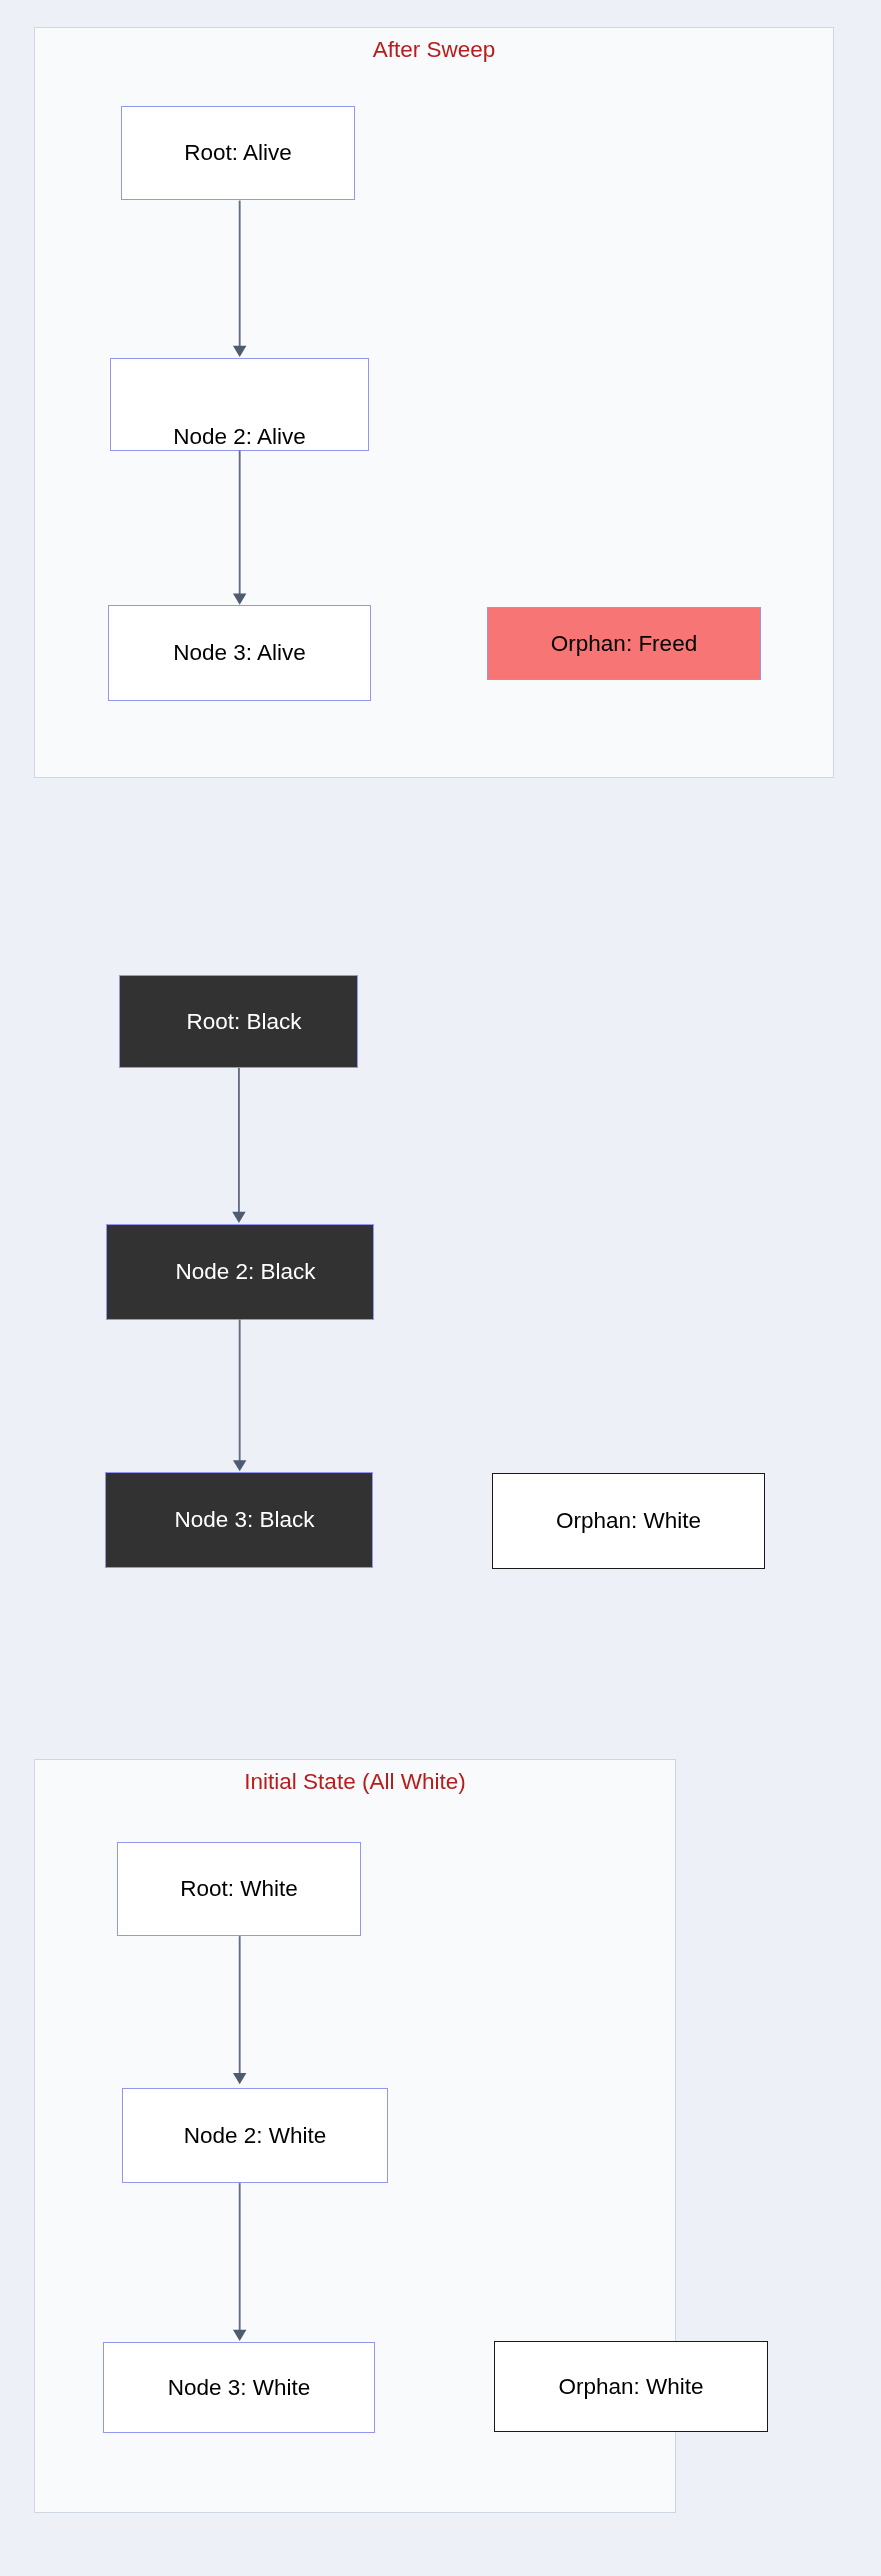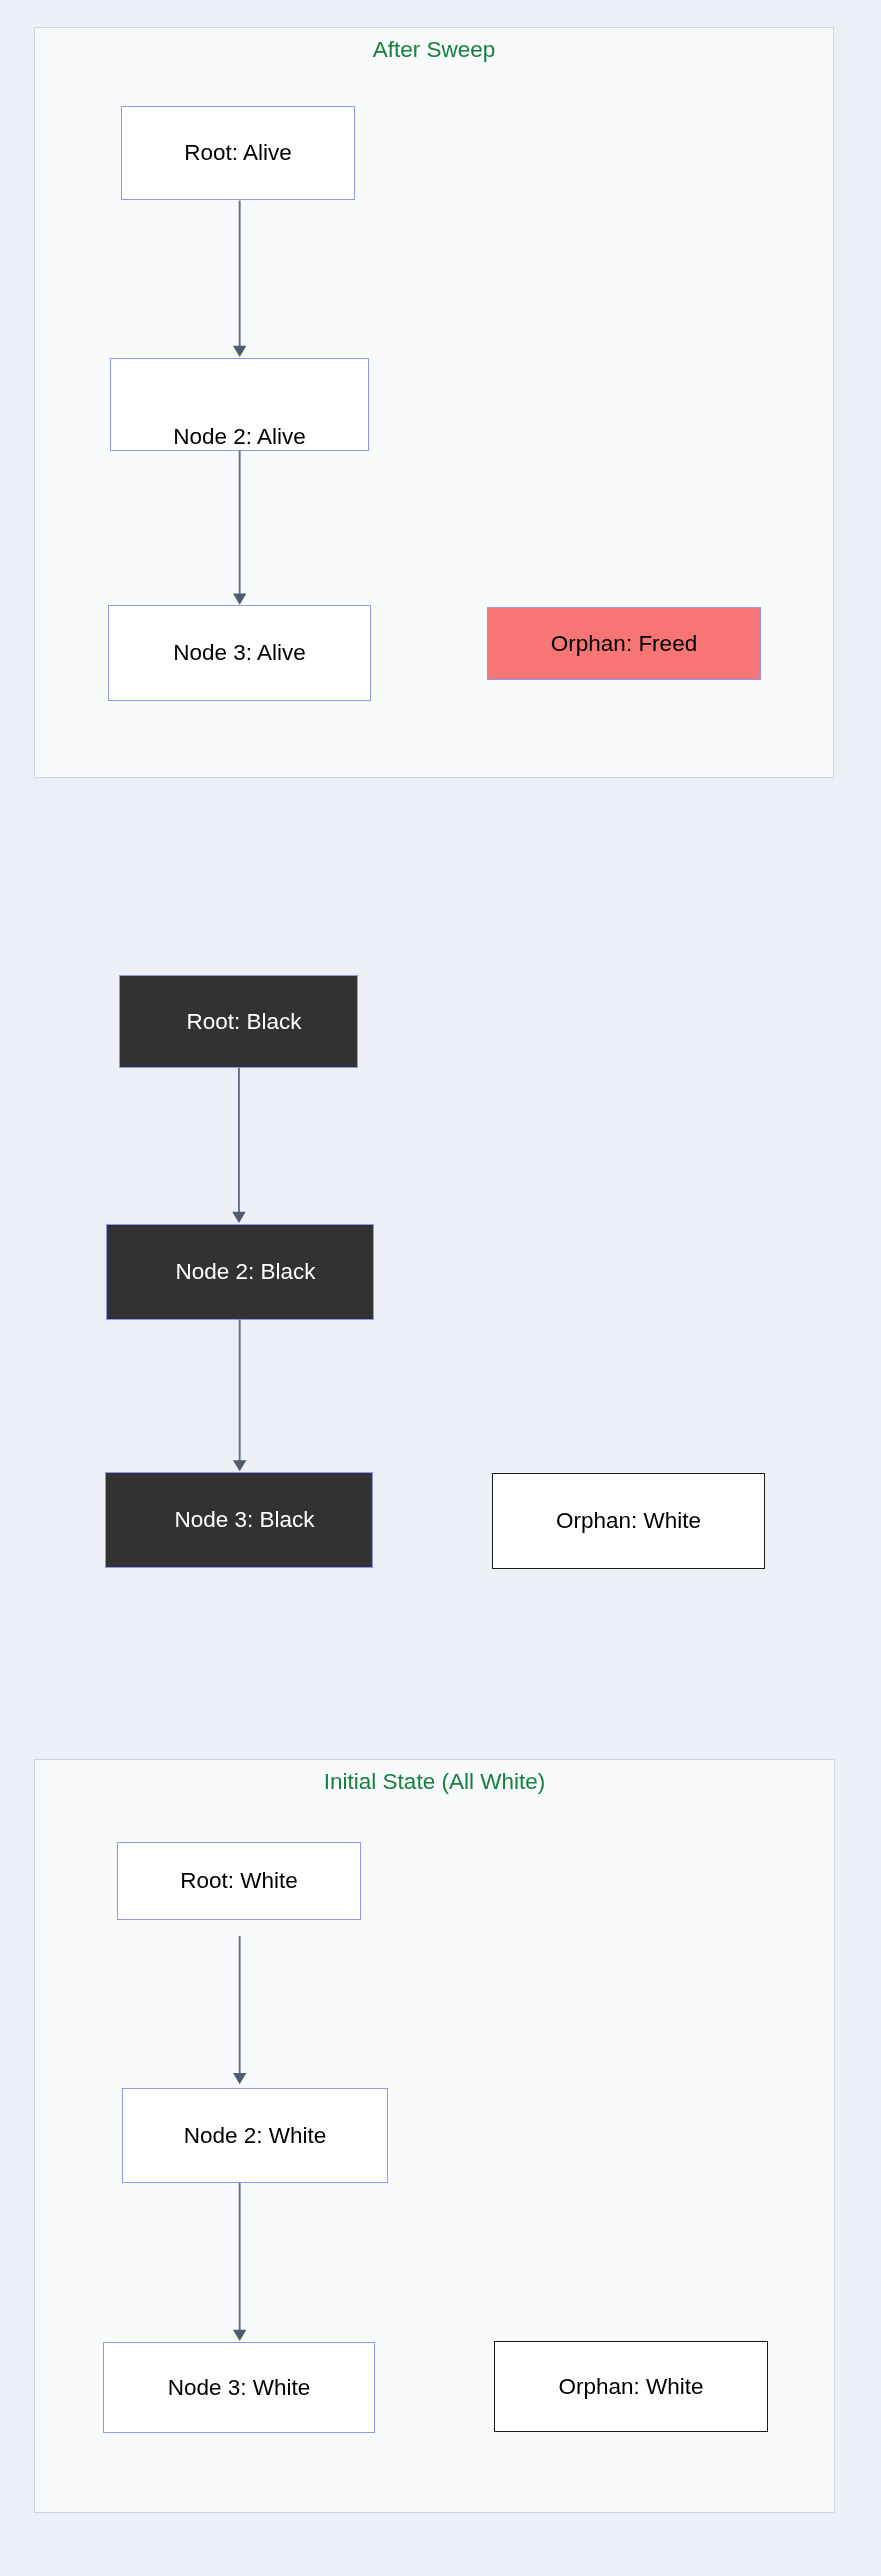--- a/index.html
+++ b/index.html
@@ -14,21 +14,21 @@
     position: absolute;
     background: #f8fafc;
     border: 1.5px solid #cdd7e3;
   }
   .panel-title {
     position: absolute;
     top: 9px; left: 0; right: 0;
     text-align: center;
     font-size: 22.5px;
     font-weight: 400;
-    color: #15803d;
+    color: #b91c1c;
   }
 
   .node {
     position: absolute;
     display: flex;
     align-items: center;
     justify-content: center;
     font-size: 22.5px;
     color: #000000;
     background: #ffffff;
@@ -51,21 +51,21 @@
 </head>
 <body>
 
 <div class="page">
 
   <section class="panel" style="left:34px; top:27px; width:800px; height:751px;">
     <h2 class="panel-title">After Sweep</h2>
   </section>
 
 
-  <section class="panel" style="left:34px; top:1759px; width:801px; height:754px;">
+  <section class="panel" style="left:34px; top:1759px; width:642px; height:754px;">
     <h2 class="panel-title">Initial State (All White)</h2>
   </section>
 
   <div class="node" style="left:121px; top:106px; width:234px; height:94px;">
     <span>Root: Alive</span>
   </div>
   <div class="node" style="left:110px; top:358px; width:259px; height:93px;align-items:flex-end;">
     <span>Node 2: Alive</span>
   </div>
   <div class="node" style="left:108px; top:605px; width:263px; height:96px;">
@@ -81,21 +81,21 @@
   <div class="node node--dark" style="left:106px; top:1224px; width:268px; height:96px;">
     <span>Node 2: Black</span>
   </div>
   <div class="node node--dark" style="left:105px; top:1472px; width:268px; height:96px;">
     <span>Node 3: Black</span>
   </div>
   <div class="node node--orphan-white" style="left:492px; top:1473px; width:273px; height:96px;">
     <span>Orphan: White</span>
   </div>
 
-  <div class="node" style="left:117px; top:1842px; width:244px; height:78px;">
+  <div class="node" style="left:117px; top:1842px; width:244px; height:94px;">
     <span>Root: White</span>
   </div>
   <div class="node" style="left:122px; top:2088px; width:266px; height:95px;justify-content:center;">
     <span>Node 2: White</span>
   </div>
   <div class="node" style="left:103px; top:2342px; width:272px; height:91px;">
     <span>Node 3: White</span>
   </div>
   <div class="node node--orphan-white" style="left:494px; top:2341px; width:274px; height:91px;">
     <span>Orphan: White</span>

